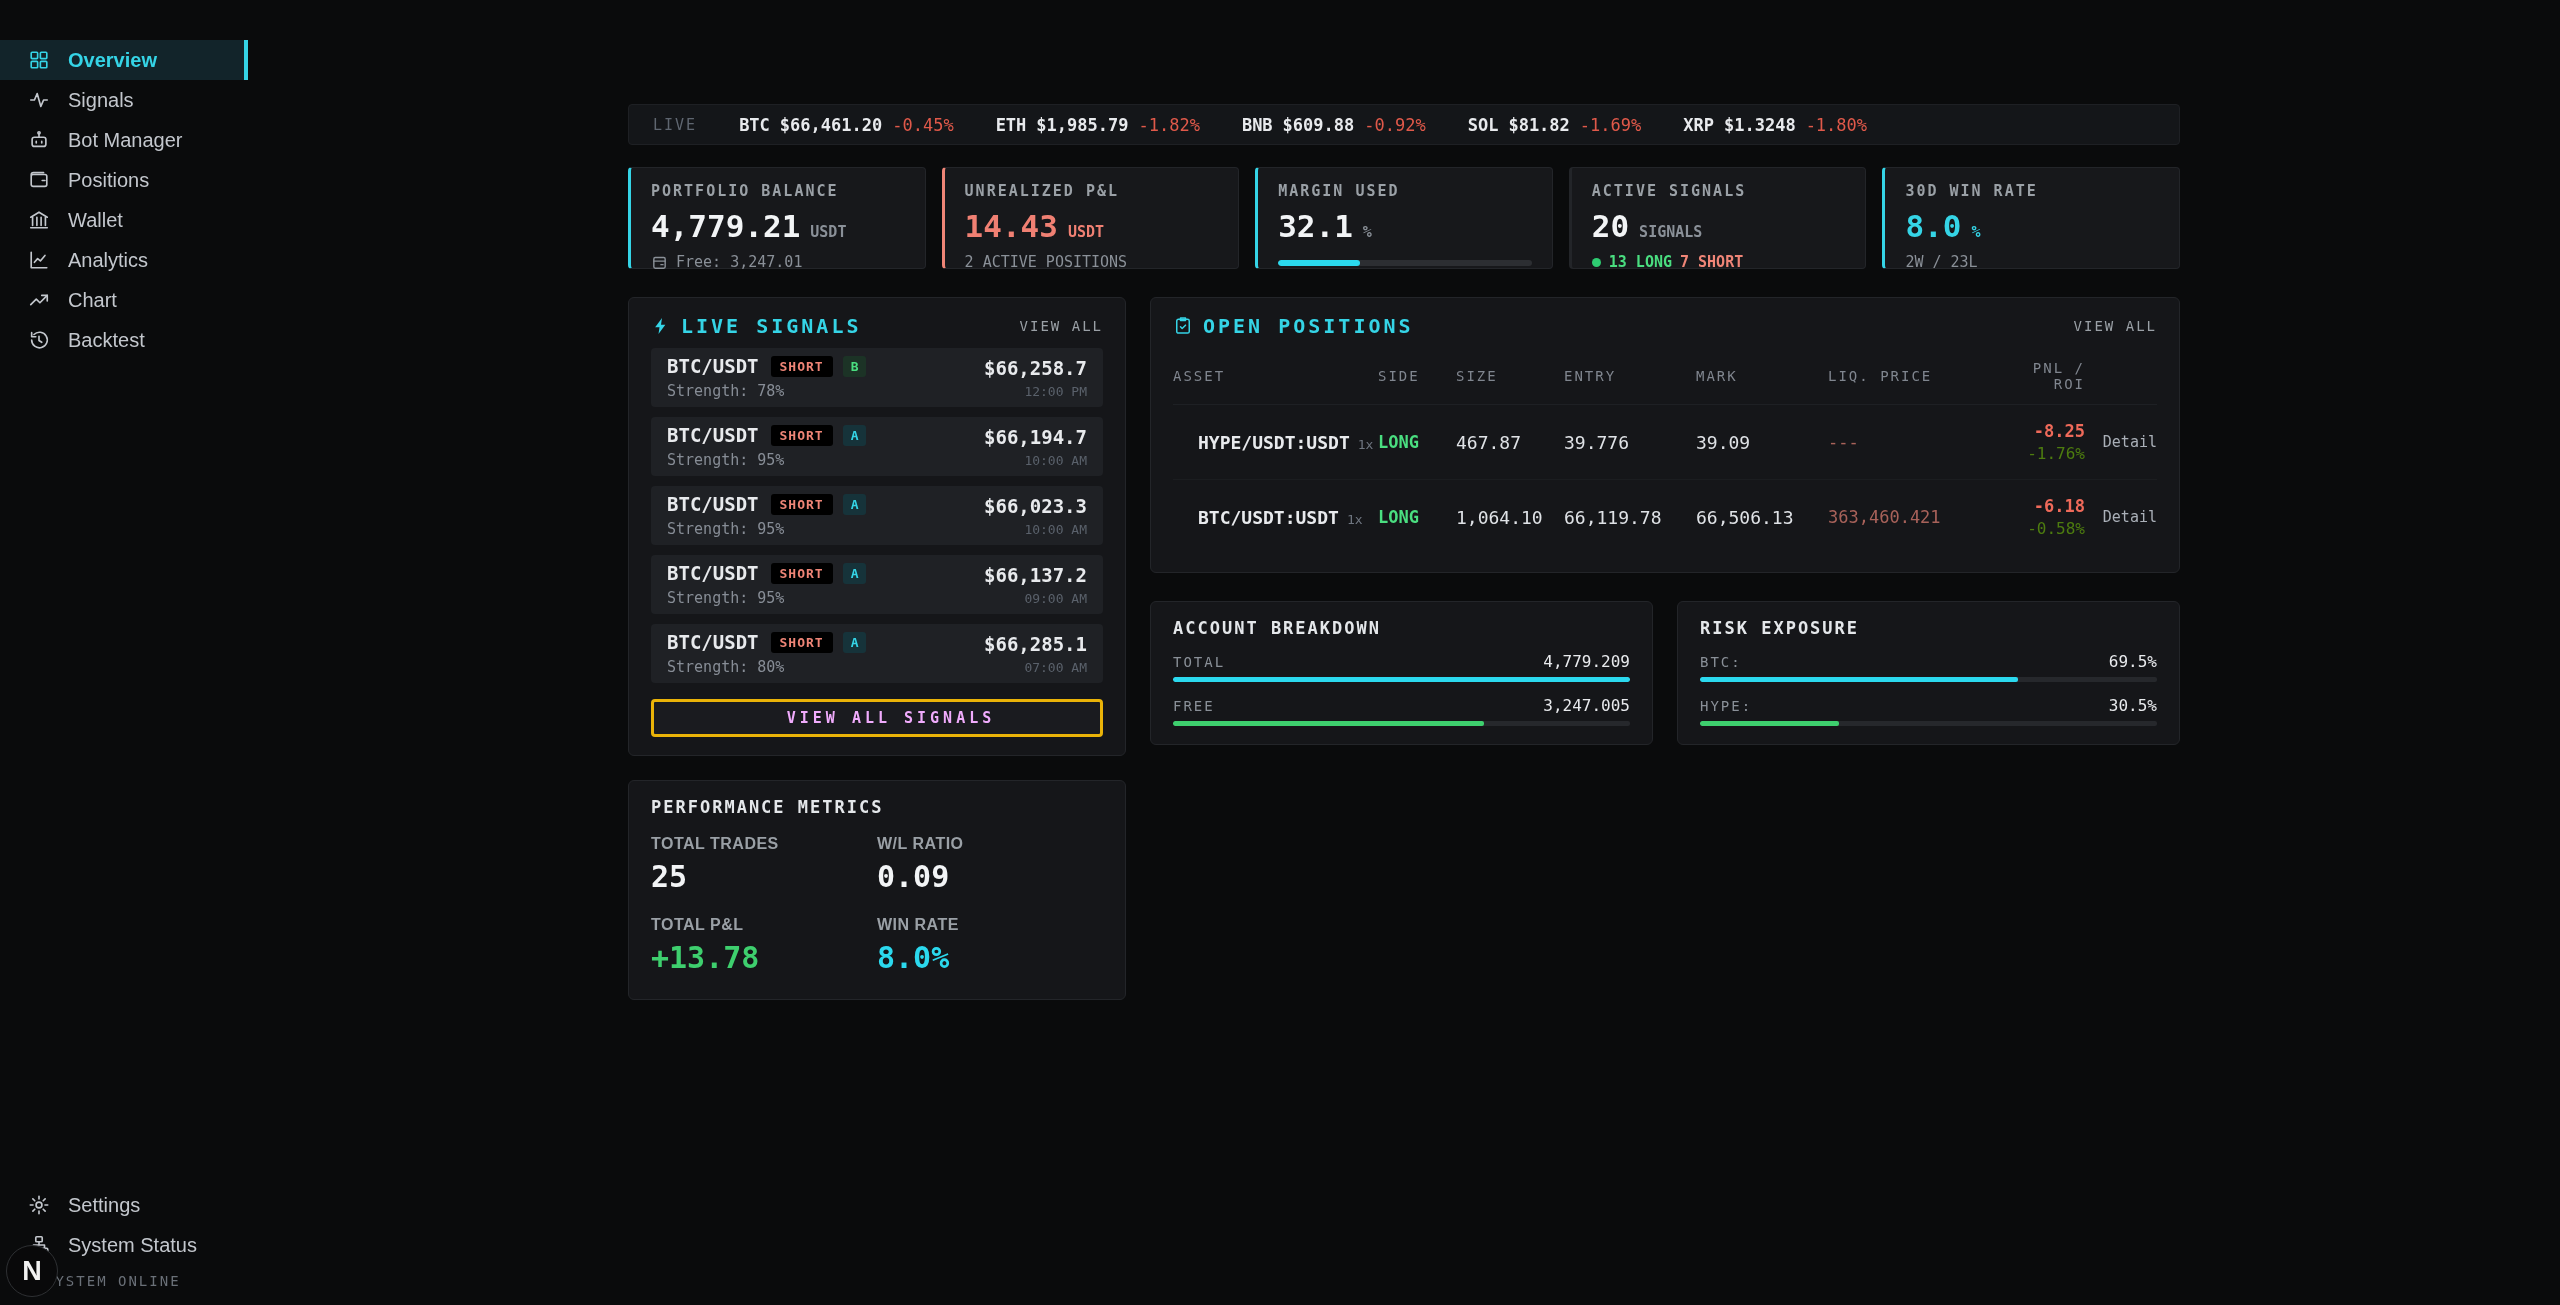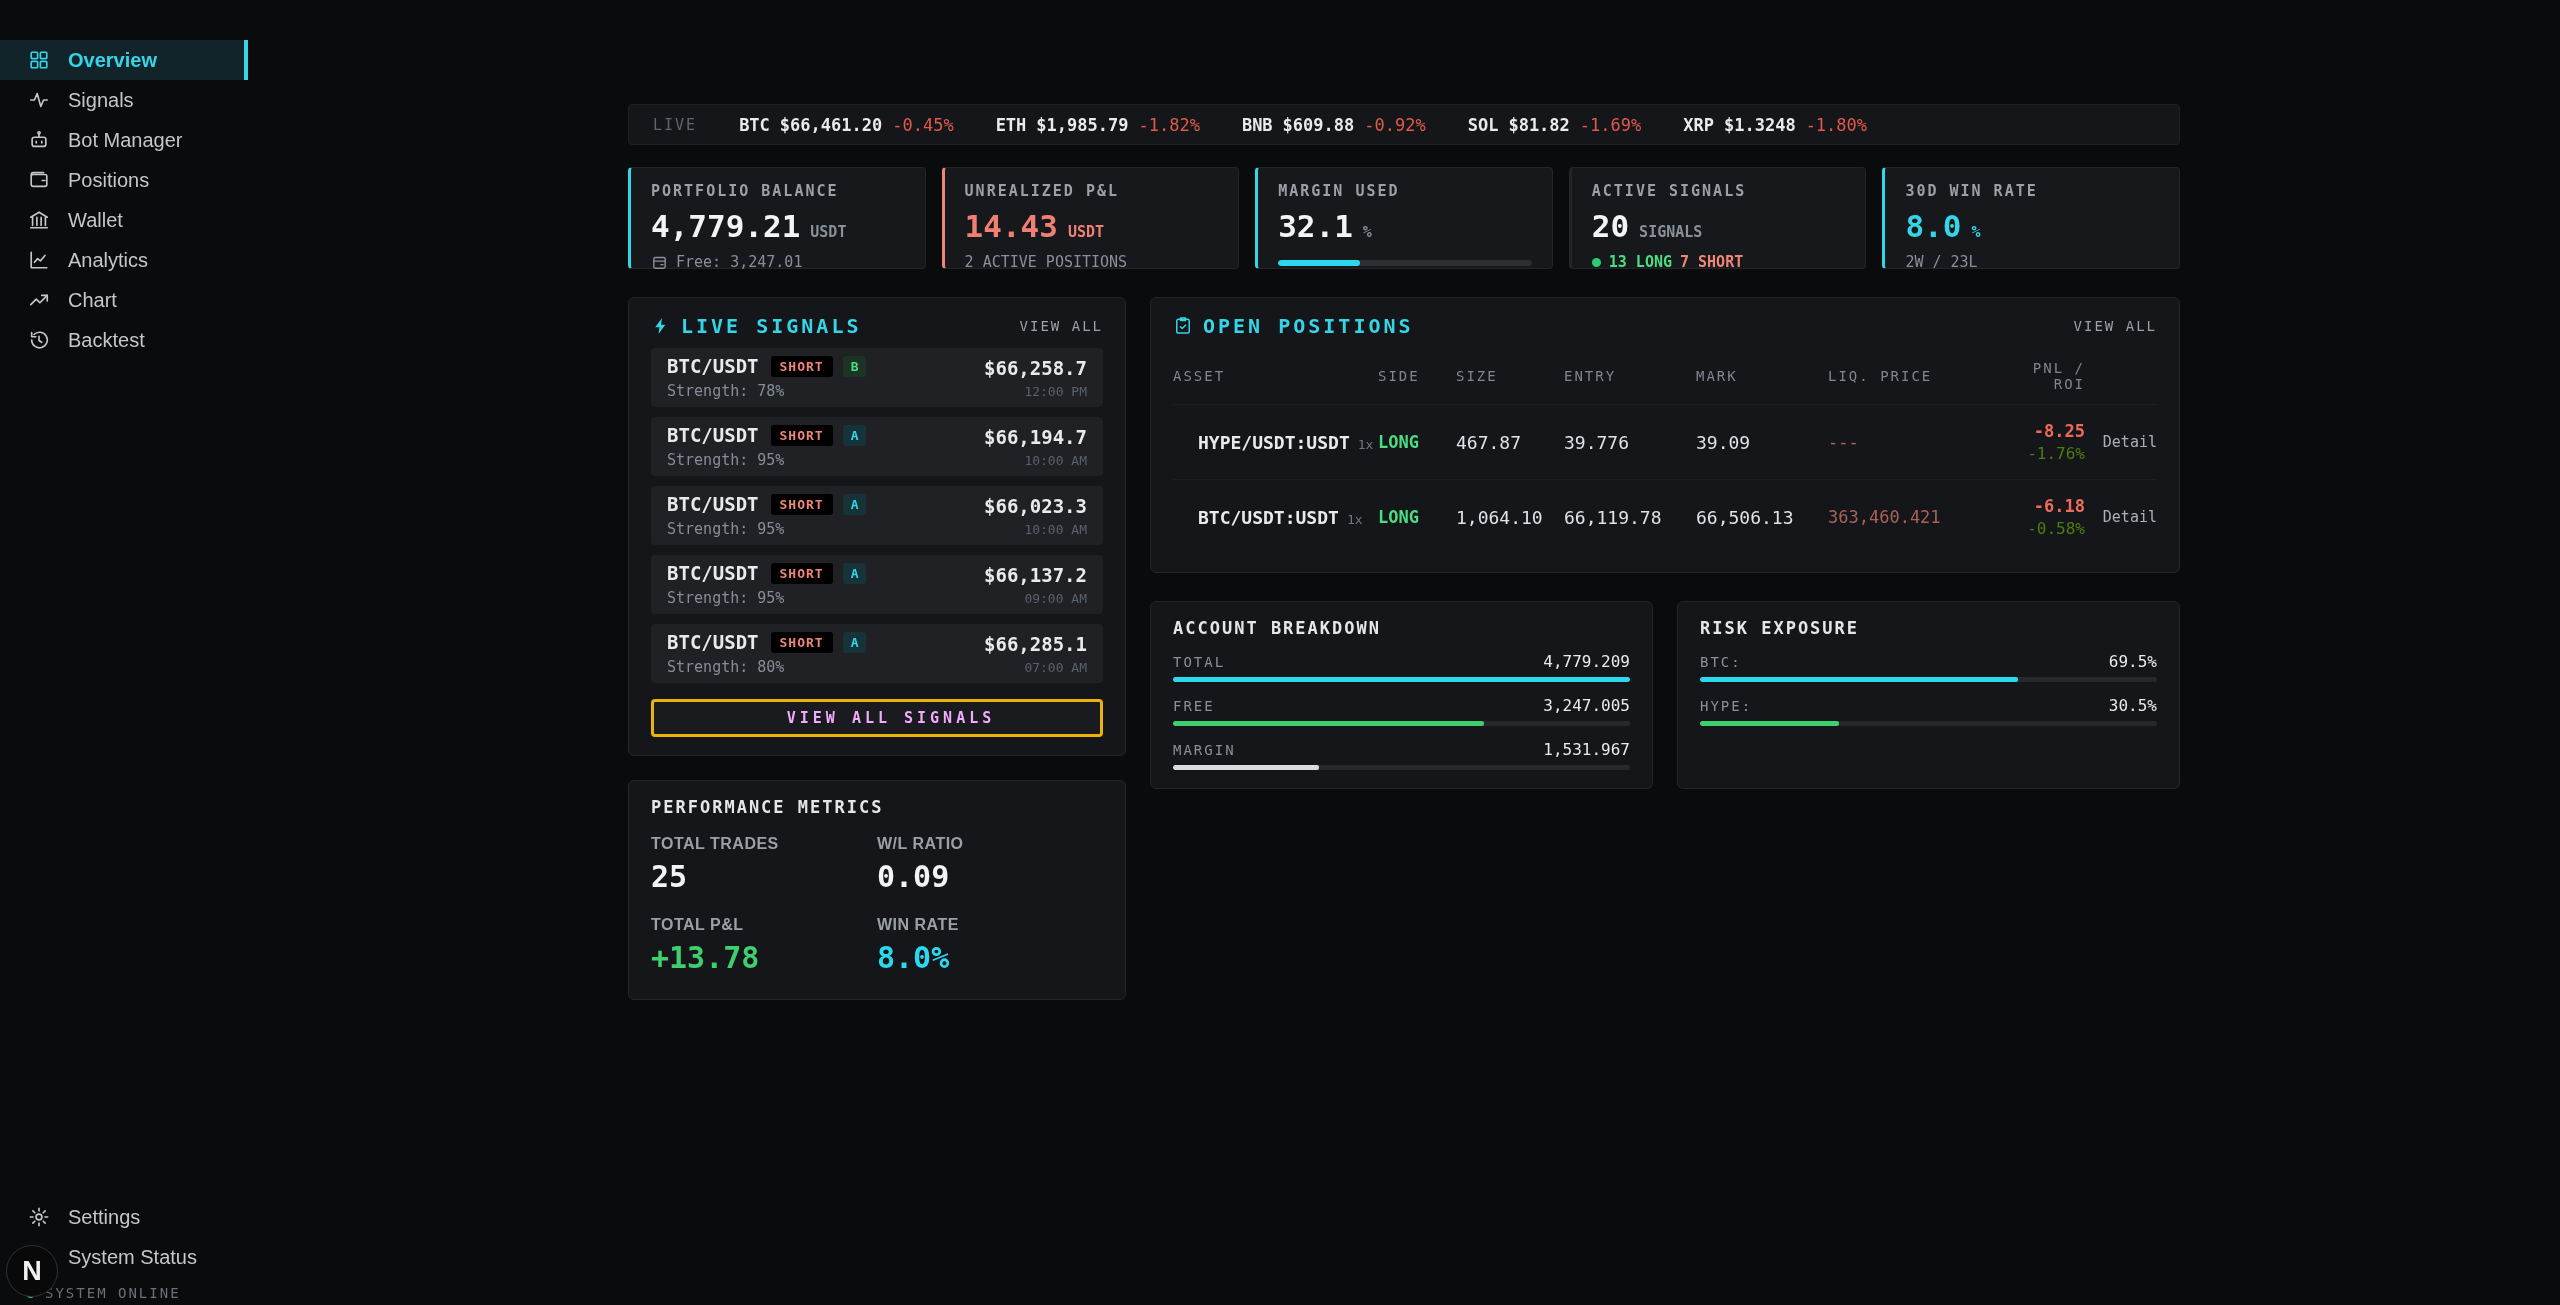--- a/index.html
+++ b/index.html
@@ -17,21 +17,21 @@
   .nav { margin-top:40px; }
   .nav-item {
     display:flex; align-items:center; gap:18px; height:40px; padding-left:28px;
     color:#c3c7cd; font-family:"Liberation Sans", sans-serif; font-size:20px; font-weight:500;
     cursor:pointer;
   }
   .nav-item svg { width:22px; height:22px; flex:none; }
   .nav-item.active {
     background:#12242a; color:#35d4e6; border-right:4px solid #35d4e6; font-weight:bold;
   }
-  .side-footer { position:absolute; left:0; bottom:4px; width:248px;text-align:center; }
+  .side-footer { position:absolute; left:0; bottom:16px; width:248px;text-align:center; }
   .status-line {
     display:flex; align-items:center; gap:10px; padding-left:26px; margin-top:8px;
     font-size:14px; letter-spacing:2px; color:#6a7078;
   }
   .dot { width:9px; height:9px; border-radius:50%; background:#2ecc71; flex:none; }
   .dev-badge {
     position:absolute; left:6px; bottom:8px; width:52px; height:52px; border-radius:50%;
     background:#09090a; border:1px solid #2e3033; z-index:6;
     display:flex; align-items:center; justify-content:center;
     font-family:"Liberation Sans", sans-serif; font-size:27px; font-weight:bold; color:#f2f2f2;
@@ -536,29 +536,20 @@
               </div>
               <div class="bd-row">
                 <div class="bd-line">
                   <span class="bd-label">FREE</span>
                   <span class="bd-value">3,247.005</span>
                 </div>
                 <div class="bd-track">
                     <div class="bd-fill fill-green" style="width: 68%;"></div>
                   </div>
               </div>
-              <div class="bd-row">
-                <div class="bd-line">
-                  <span class="bd-label">MARGIN</span>
-                  <span class="bd-value">1,531.967</span>
-                </div>
-                <div class="bd-track">
-                    <div class="bd-fill fill-white" style="width: 32%;"></div>
-                  </div>
-              </div>
             </div>
 
             <div class="panel half">
               <div class="panel-title-plain">RISK EXPOSURE</div>
               <div class="bd-row">
                 <div class="bd-line">
                   <span class="bd-label">BTC:</span>
                   <span class="bd-value">69.5%</span>
                 </div>
                 <div class="bd-track">

